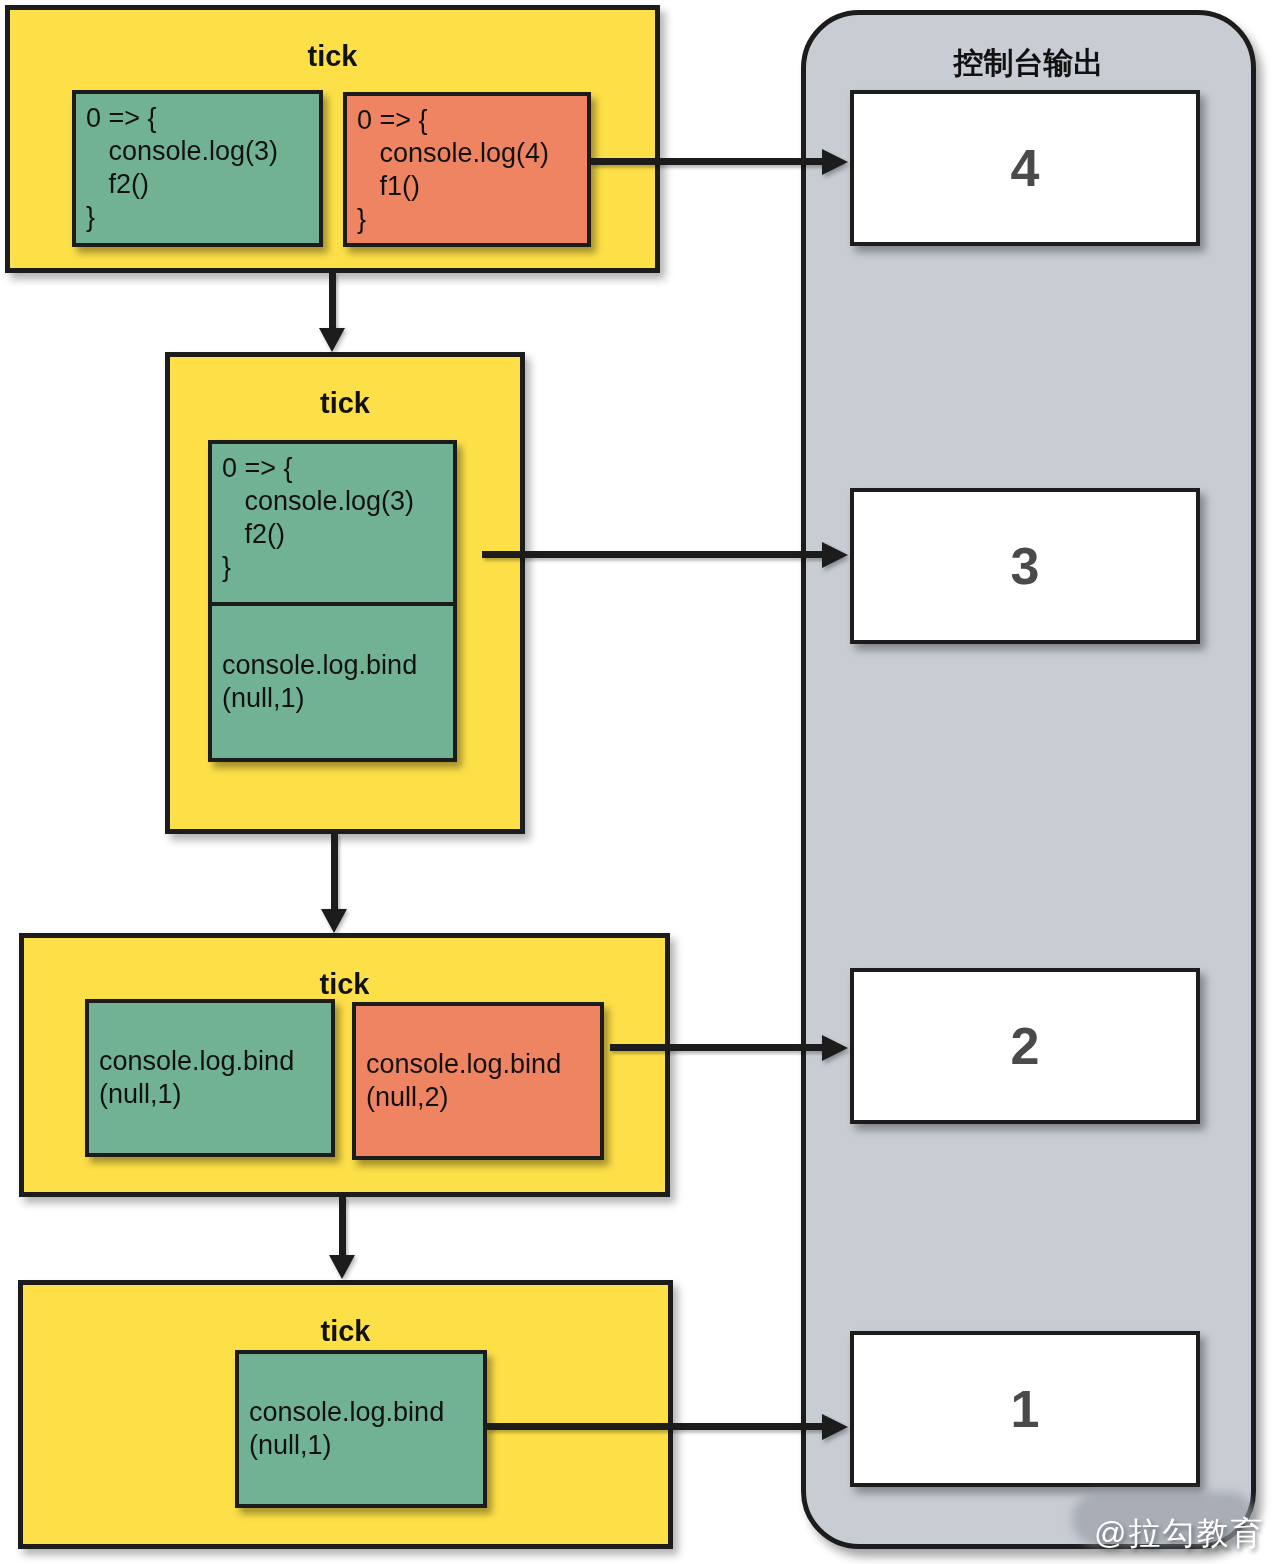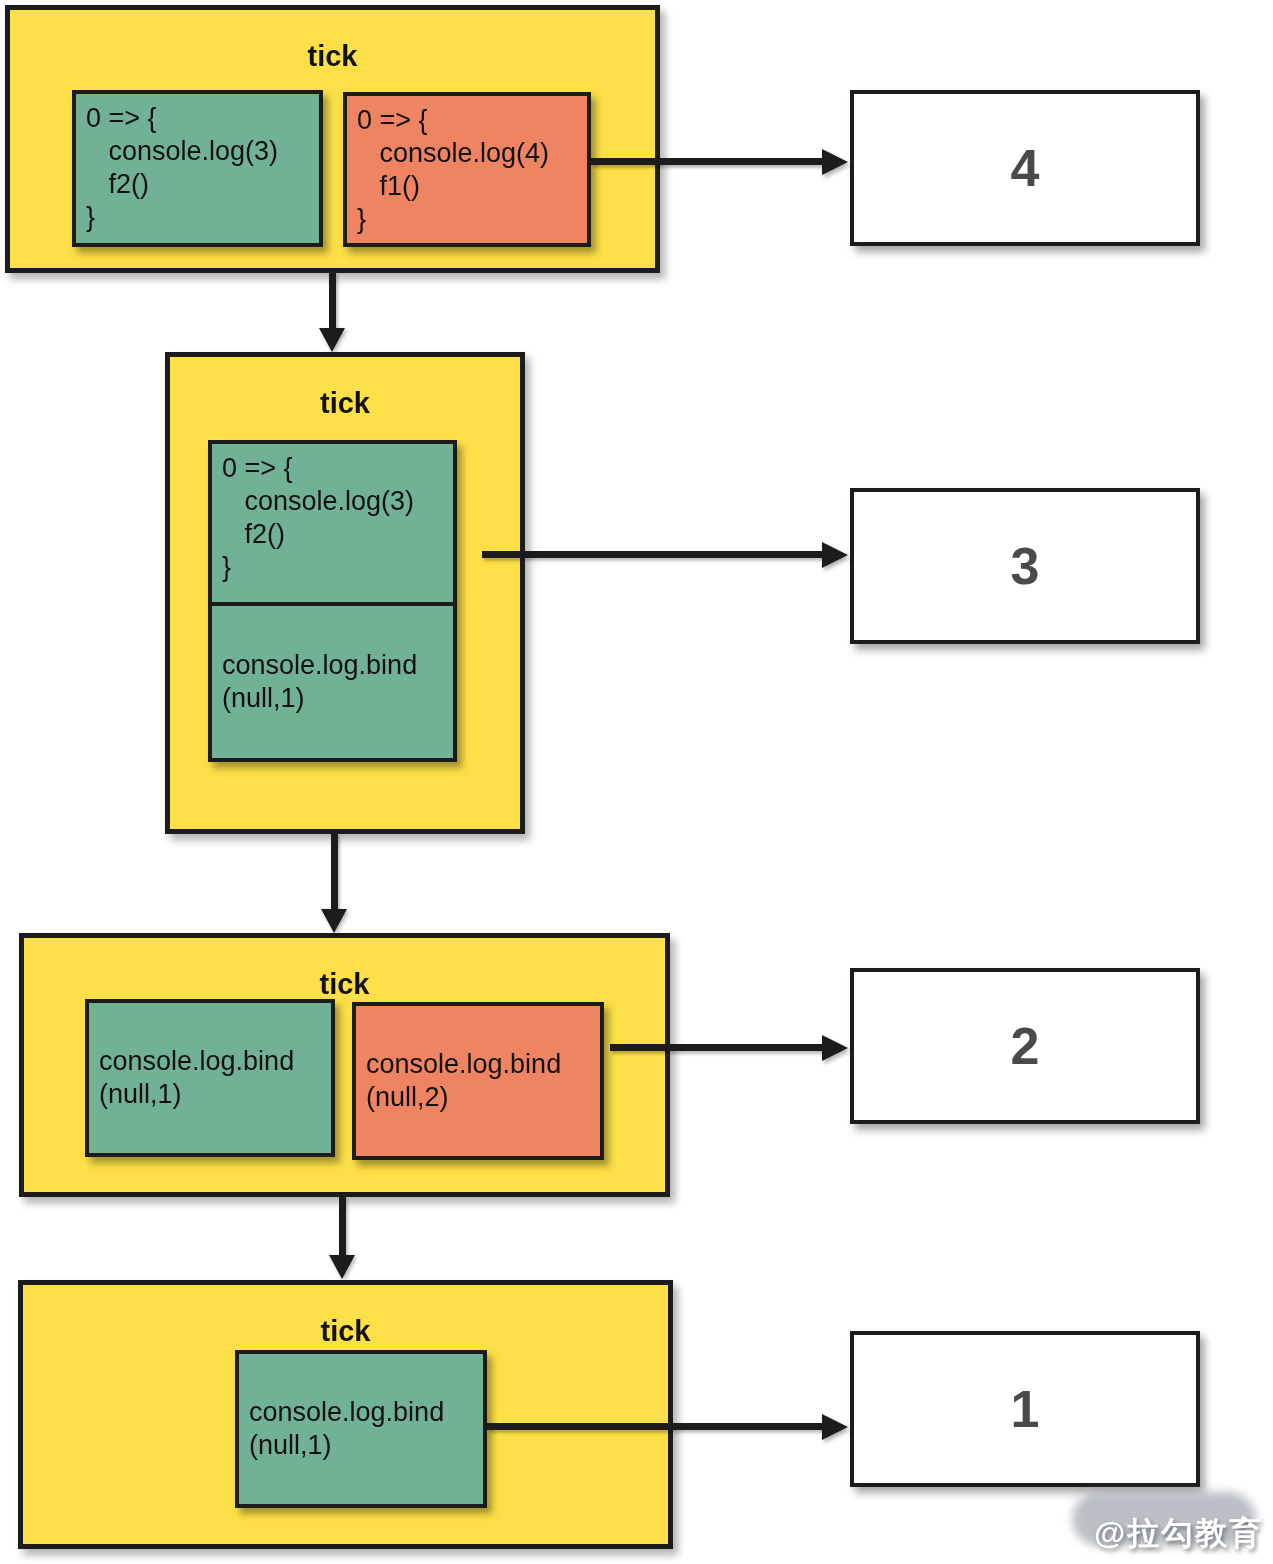--- a/index.html
+++ b/index.html
@@ -65,29 +65,32 @@
   
   .wm-pill{
     position:absolute;left:1072px;top:1492px;width:184px;height:54px;
     border-radius:28px;background:rgba(150,156,166,0.65);filter:blur(5px);
   }
   .wm-community{
     position:absolute;left:1072px;top:1503px;width:170px;text-align:center;
     font-size:19px;color:rgba(95,100,110,0.9);letter-spacing:0.5px;
   }
   .wm-brand{
-    position:absolute;left:1094px;top:1512px;font-size:32px;font-weight:bold;
+    position:absolute;left:1094px;top:1512px;font-size:32px;font-weight:normal;
     color:#ffffff;letter-spacing:2px;text-shadow:2px 3px 4px rgba(0,0,0,0.4);
   }
 </style>
 </head>
 <body>
 
 <div class="canvas">
 
+  <div class="panel">
+    <div class="panel-title">控制台输出</div>
+  </div>
 
   <div class="outbox" style="top:90px;">
     <span>4</span>
   </div>
   <div class="outbox" style="top:488px;">
     <span>3</span>
   </div>
   <div class="outbox" style="top:968px;">
     <span>2</span>
   </div>

